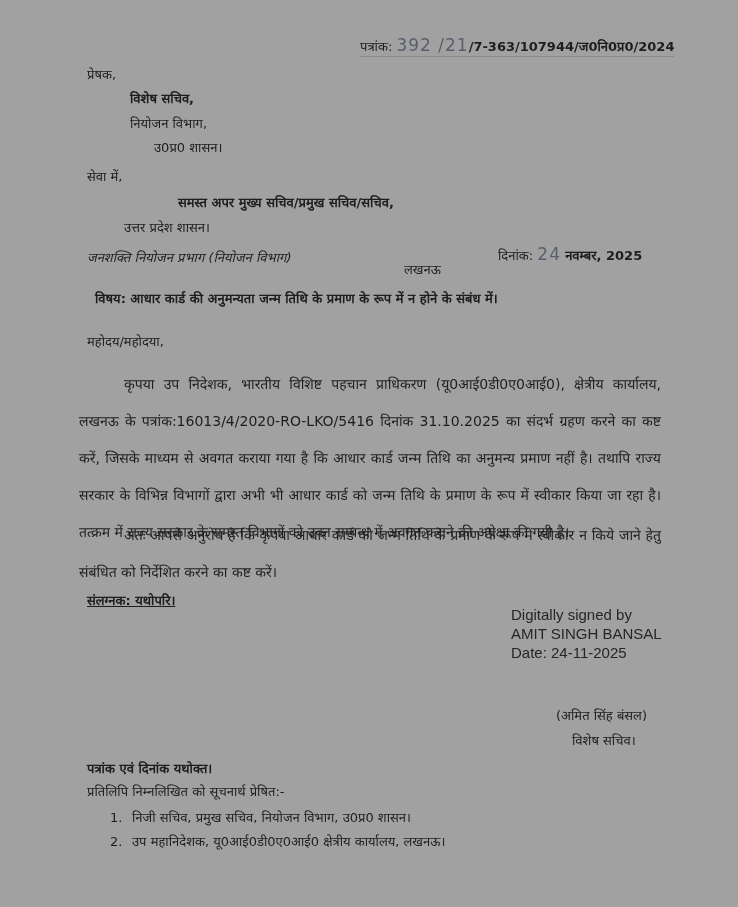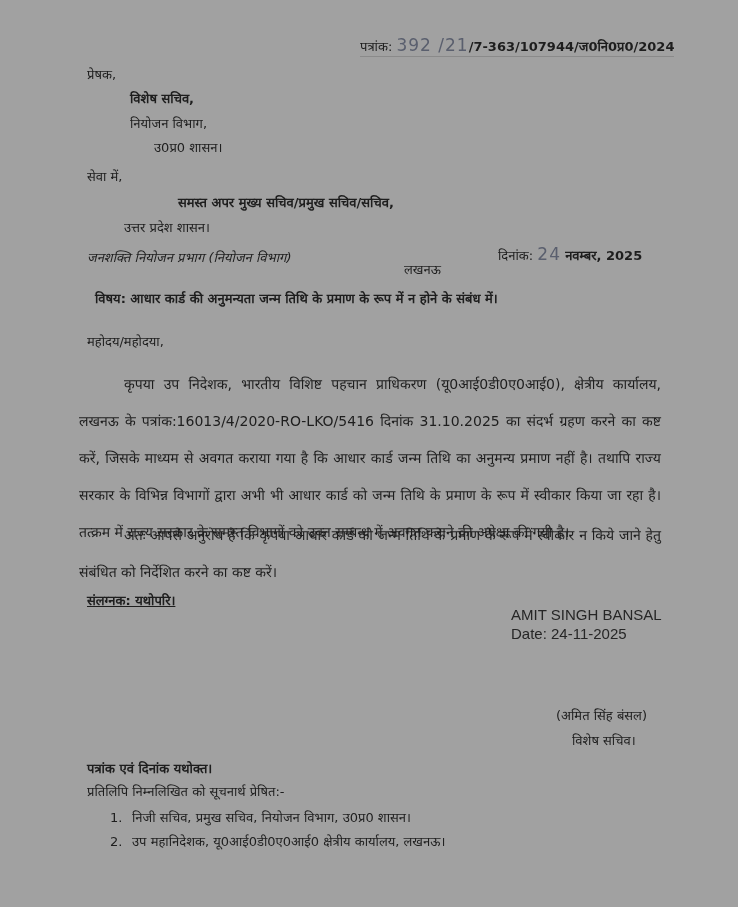--- a/index.html
+++ b/index.html
@@ -50,20 +50,21 @@
 <div class="abs t13 b" style="left:87px; top:289px;margin-left:8px;">विषय: आधार कार्ड की अनुमन्यता जन्म तिथि के प्रमाण के रूप में न होने के संबंध में।</div>
 
 <div class="abs t13" style="left:87px; top:332px;">महोदय/महोदया,</div>
 
 <div class="para" style="top:366px;"><span class="indent"></span><span>कृपया उप निदेशक, भारतीय विशिष्ट पहचान प्राधिकरण (यू0आई0डी0ए0आई0), क्षेत्रीय कार्यालय, लखनऊ के पत्रांक:16013/4/2020-RO-LKO/5416 दिनांक 31.10.2025 का संदर्भ ग्रहण करने का कष्ट करें, जिसके माध्यम से अवगत कराया गया है कि आधार कार्ड जन्म तिथि का अनुमन्य प्रमाण नहीं है। तथापि राज्य सरकार के विभिन्न विभागों द्वारा अभी भी आधार कार्ड को जन्म तिथि के प्रमाण के रूप में स्वीकार किया जा रहा है। तत्क्रम में राज्य सरकार के समस्त विभागों को उक्त सम्बन्ध में अवगत कराने की अपेक्षा की गयी है।</span></div>
 <div class="para" style="top:517px;"><span class="indent"></span><span>अतः आपसे अनुरोध है कि कृपया आधार कार्ड को जन्म तिथि के प्रमाण के रूप में स्वीकार न किये जाने हेतु संबंधित को निर्देशित करने का कष्ट करें।</span></div>
 
 <div class="abs t13 b u" style="left:87px; top:591px;">संलग्नक: यथोपरि।</div>
 
 <div class="abs sig" style="left:511px; top:605px;">
+  <div>Digitally signed by</div>
   <div>AMIT SINGH BANSAL</div>
   <div>Date: 24-11-2025</div>
 </div>
 
 <div class="abs t13" style="left:556px; top:706px;">(अमित सिंह बंसल)</div>
 <div class="abs t13" style="left:572px; top:731px;">विशेष सचिव।</div>
 
 <div class="abs t13 b" style="left:87px; top:759px;">पत्रांक एवं दिनांक यथोक्त।</div>
 <div class="abs t13" style="left:87px; top:782px;">प्रतिलिपि निम्नलिखित को सूचनार्थ प्रेषित:-</div>
 <div class="abs t13" style="left:110px; top:808px;">

